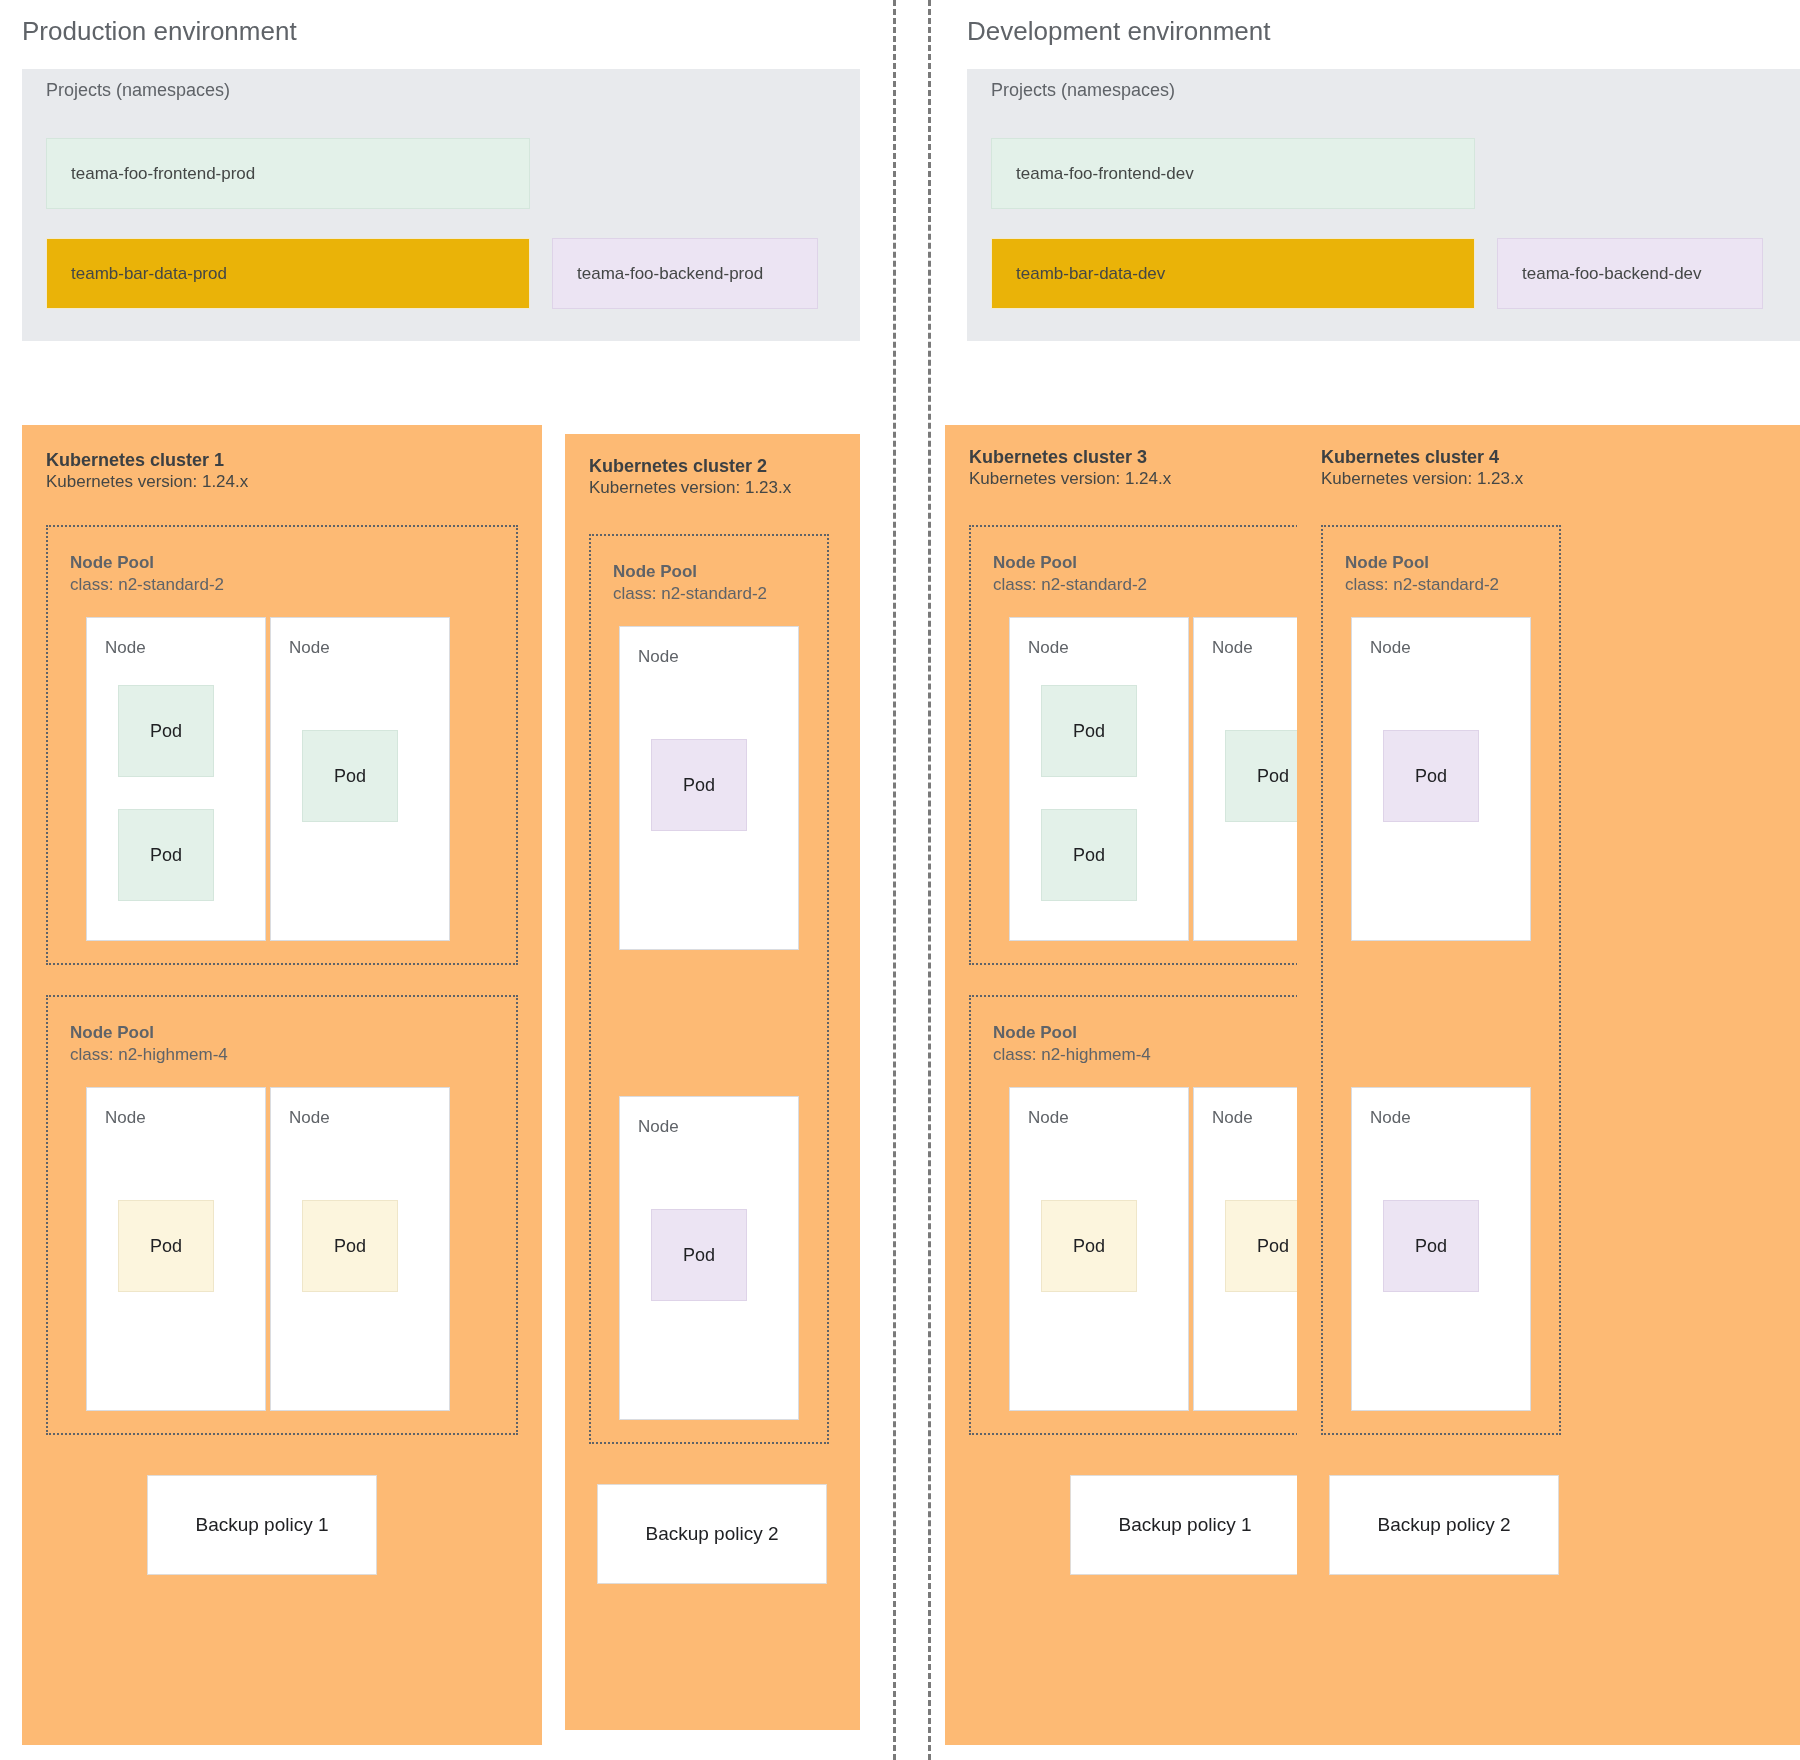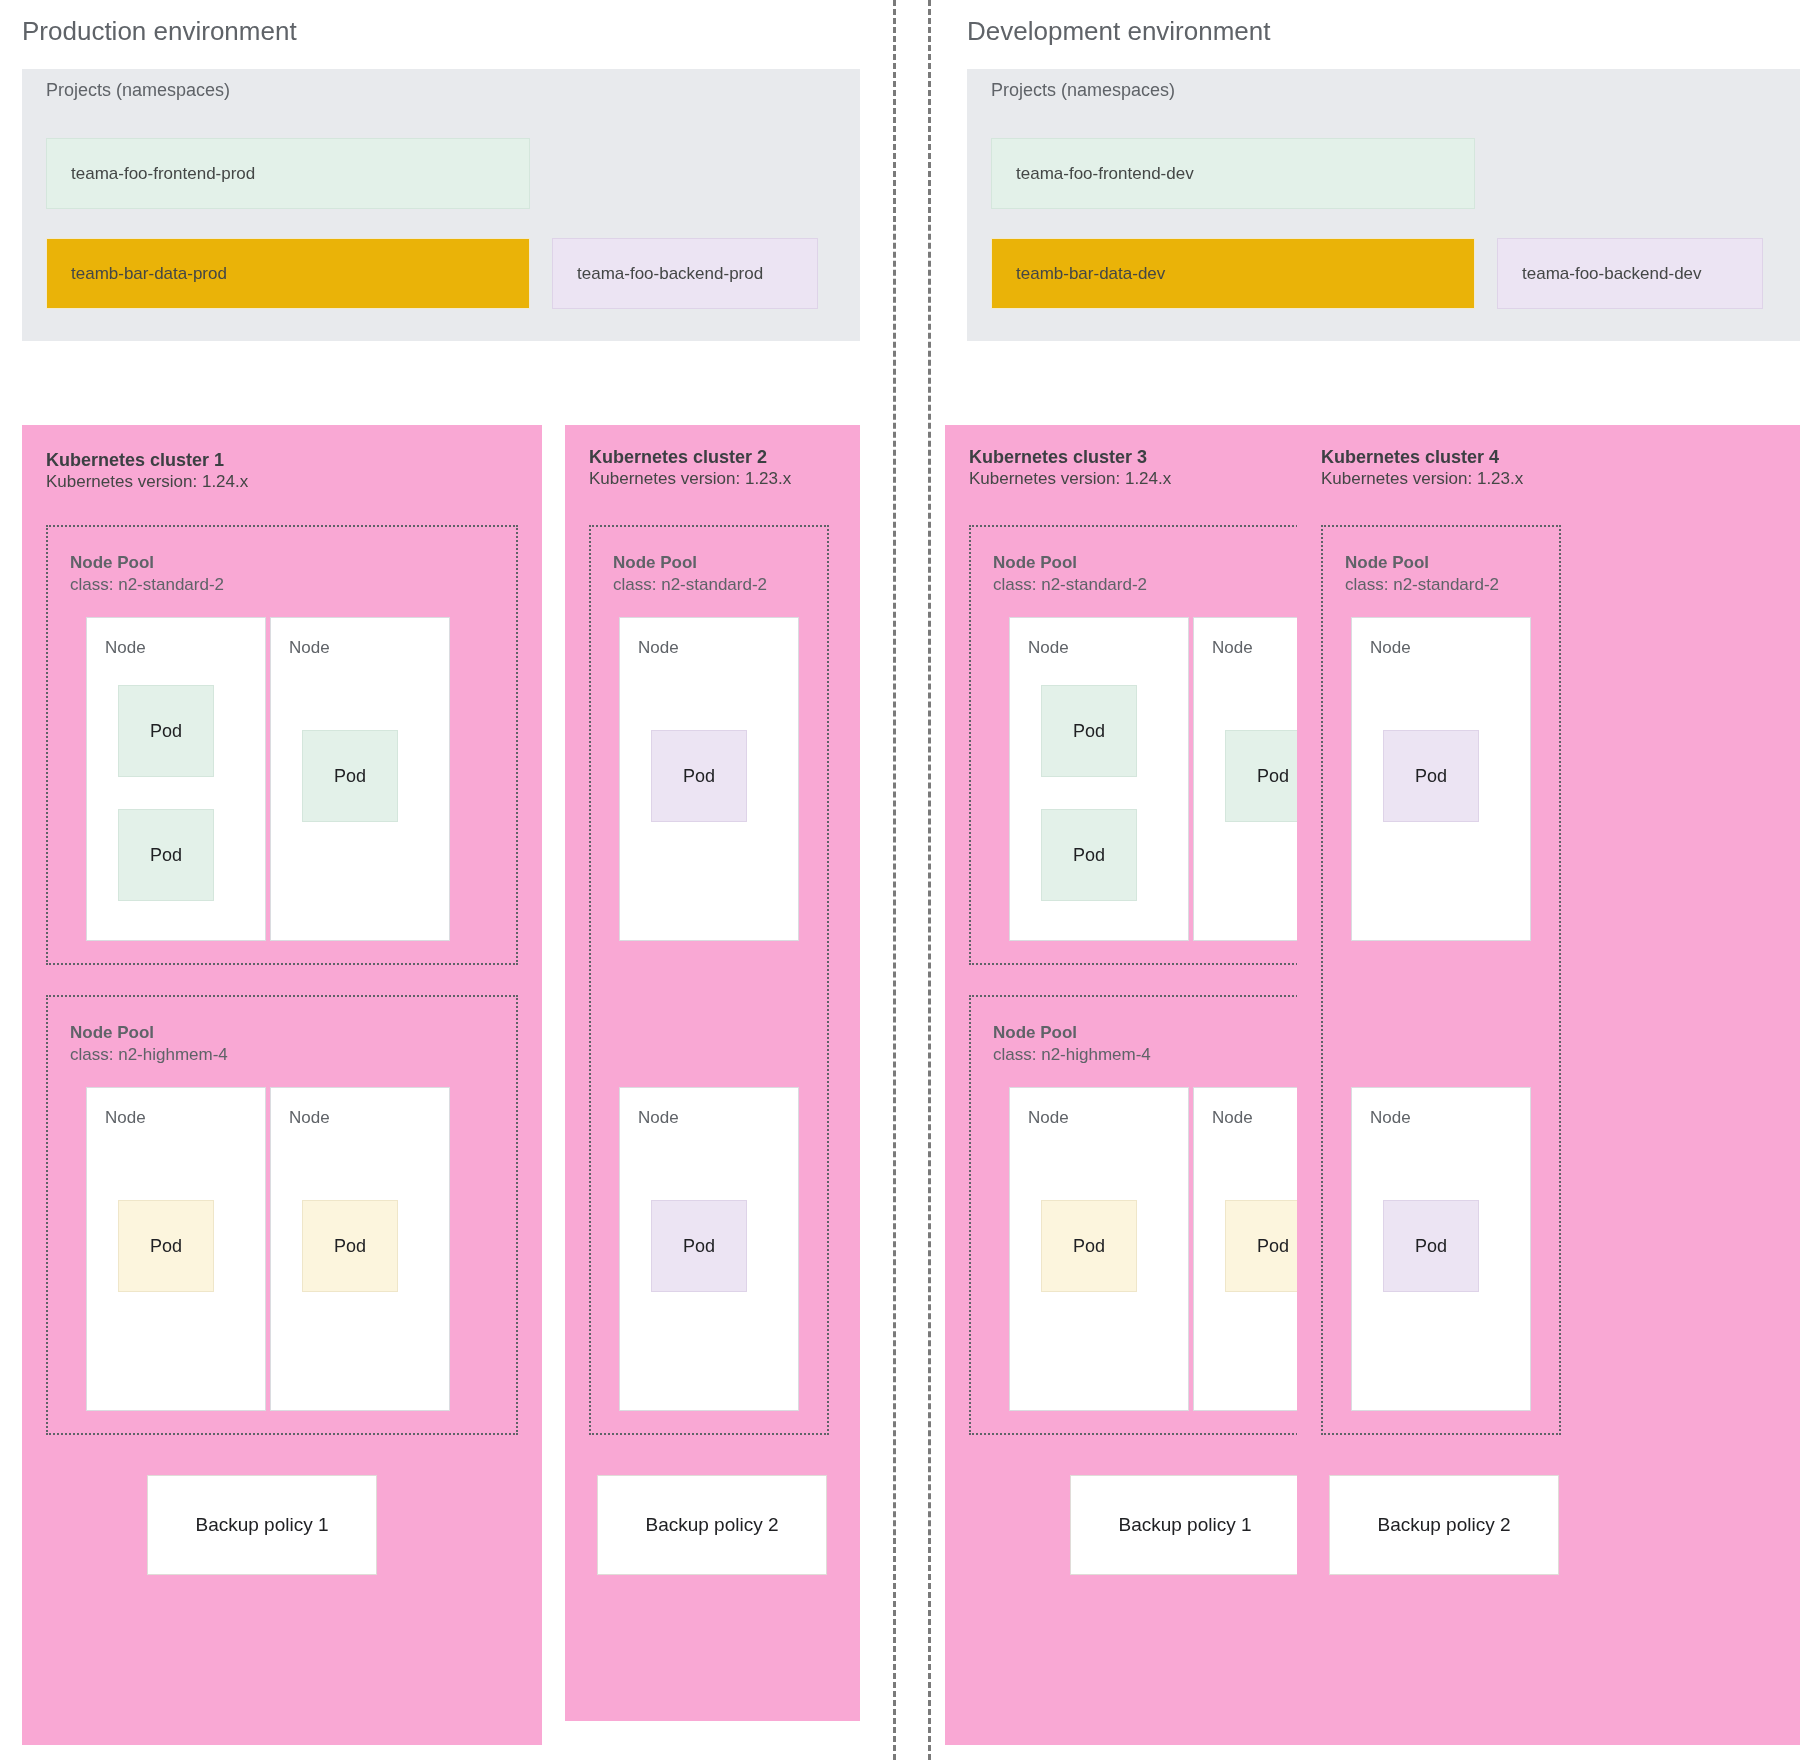--- a/index.html
+++ b/index.html
@@ -78,21 +78,21 @@
   .ns-box.yellow { background: #eab308; border-color: #f2ead0; }
   .ns-box.purple { background: #ece4f3; border-color: #ded3e8; }
 
   .ns-row1 { top: 69px; left: 24px; width: 484px; height: 71px; }
   .ns-row2a { top: 169px; left: 24px; width: 484px; height: 71px; }
   .ns-row2b { top: 169px; left: 530px; width: 266px; height: 71px; }
 
   
   .cluster {
     position: absolute;
-    background: #f9a8d4;
+    background: #fdba74;
   }
   .cluster-title {
     position: absolute;
     left: 24px;
     font-size: 18px;
     font-weight: bold;
     color: #3c4043;
     white-space: nowrap;
   }
   .cluster-version {
@@ -215,21 +215,21 @@
 
         <div class="node" style="left:222px; top:90px; width:180px; height:324px;">
           <div class="node-label">Node</div>
           <div class="pod yellow" style="left:31px; top:112px; width:96px; height:92px;">Pod</div>
         </div>
       </div>
 
       <div class="backup" style="left:125px; top:1050px; width:230px; height:100px;">Backup policy 1</div>
     </div>
 
-    <div class="cluster" style="left:565px; top:425px; width:295px; height:1296px;">
+    <div class="cluster" style="left:565px; top:434px; width:295px; height:1296px;">
       <div class="cluster-title" style="top:22px;">Kubernetes cluster 2</div>
       <div class="cluster-version" style="top:44px;">Kubernetes version: 1.23.x</div>
 
       <div class="nodepool" style="left:24px; top:100px; width:240px; height:910px;">
         <div class="np-title">Node Pool</div>
         <div class="np-class">class: n2-standard-2</div>
 
         <div class="node" style="left:28px; top:90px; width:180px; height:324px;">
           <div class="node-label">Node</div>
           <div class="pod purple" style="left:31px; top:112px; width:96px; height:92px;">Pod</div>

